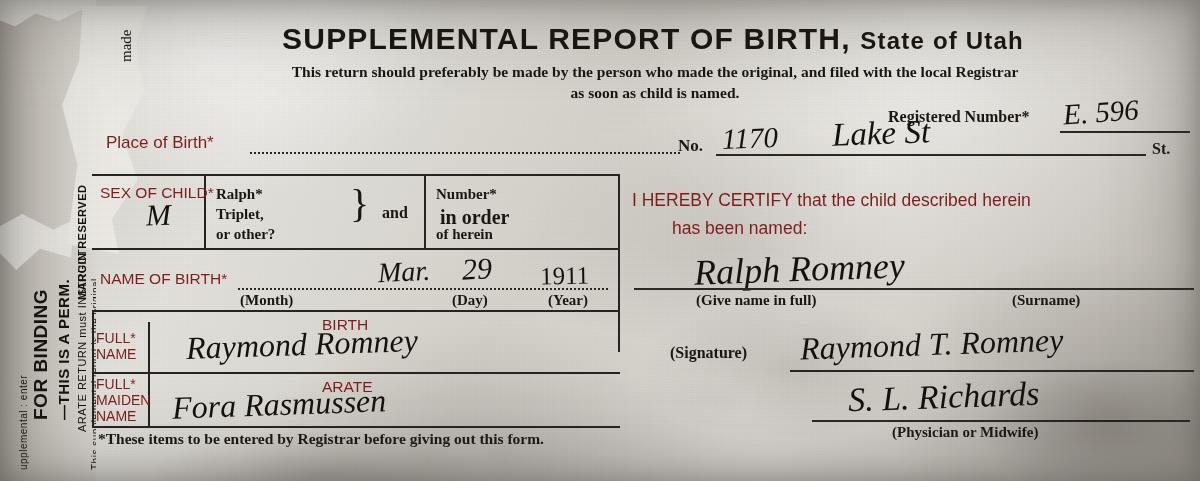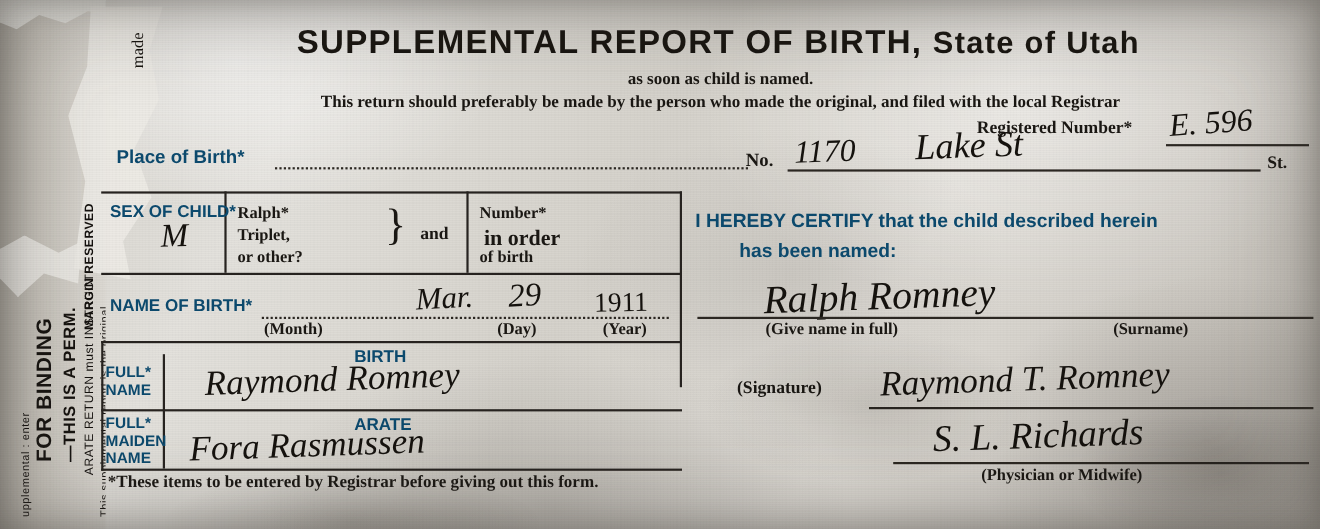--- a/index.html
+++ b/index.html
@@ -111,39 +111,39 @@
     position: absolute;
     left: 128px; top: 22px;
     width: 1050px;
     text-align: center;
     font-family: "Liberation Sans", sans-serif;
     font-size: 30px;
     font-weight: bold;
     letter-spacing: 1.2px;
     color: #17140f;
   }
-  .hdr-title .sm { font-size: 28px; }
+  .hdr-title .sm { font-size: 24px; }
   .hdr-sub {
     position: absolute;
     left: 150px; top: 62px;
     width: 1010px;
     text-align: center;
     font-family: "Liberation Serif", serif;
     font-size: 15.5px;
     font-weight: bold;
     line-height: 1.35;
     color: #1a1713;
   }
 
   
   .lbl {
     position: absolute;
     font-family: "Liberation Sans", sans-serif;
-    font-weight: bold;
-    color: #0c4a6e;
+    font-weight: normal;
+    color: #7f1d1d;
     white-space: nowrap;
   }
   .serif-lbl {
     position: absolute;
     font-family: Liberation Serif, serif;
     font-weight: bold;
     color: #1a1713;
     white-space: nowrap;
     text-align: right;
   }
@@ -196,22 +196,22 @@
 
   <div class="vtext" style="left:76px; top:300px; transform:rotate(-90deg); font-size:11px; font-weight:bold;">MARGIN RESERVED</div>
   <div class="vtext" style="left:18px; top:470px; transform:rotate(-90deg); font-size:10px; font-weight:normal;">upplemental : enter</div>
   <div class="hand" style="left:118px; top:62px; font-size:15px; transform:rotate(-90deg); transform-origin:0 0; font-style:normal; font-family:'Liberation Serif',serif;">made</div>
 
   <div class="hdr-title">
     <span>SUPPLEMENTAL REPORT OF BIRTH,</span>
     <span class="sm">State of Utah</span>
   </div>
   <div class="hdr-sub">
+    <div>This return should preferably be made by the person who made the original, and filed with the local Registrar</div>
     <div>as soon as child is named.</div>
-    <div>This return should preferably be made by the person who made the original, and filed with the local Registrar</div>
   </div>
 
   <div class="serif-lbl" style="left:888px; top:108px; font-size:16px;">Registered Number*</div>
   <div class="hand" style="left:1063px; top:96px; font-size:29px; transform:rotate(-4deg);">E. 596</div>
   <div class="rule" style="left:1060px; top:131px; width:130px;"></div>
 
   <div class="lbl" style="left:106px; top:133px; font-size:17px;">Place of Birth*</div>
   <div class="rule-dot" style="left:250px; top:152px; width:430px;"></div>
 
   <div class="serif-lbl" style="left:678px; top:136px; font-size:17px;">No.</div>
@@ -236,21 +236,21 @@
 
   <div class="serif-lbl" style="left:216px; top:186px; font-size:15px;">Ralph*</div>
   <div class="serif-lbl" style="left:216px; top:206px; font-size:15px;">Triplet,</div>
   <div class="serif-lbl" style="left:216px; top:226px; font-size:15px;">or other?</div>
 
   <div class="serif-lbl" style="left:350px; top:180px; font-size:40px; font-weight:normal;">}</div>
   <div class="serif-lbl" style="left:382px; top:204px; font-size:16px;">and</div>
 
   <div class="serif-lbl" style="left:436px; top:186px; font-size:15px;">Number*</div>
   <div class="serif-lbl" style="left:440px; top:206px; font-size:20px;">in order</div>
-  <div class="serif-lbl" style="left:436px; top:226px; font-size:15px;">of birth</div>
+  <div class="serif-lbl" style="left:436px; top:226px; font-size:15px;">of herein</div>
 
   <div class="lbl" style="left:100px; top:270px; font-size:15.5px;">NAME OF BIRTH*</div>
   <div class="rule-dot" style="left:238px; top:288px; width:370px;"></div>
   <div class="hand" style="left:378px; top:256px; font-size:28px; transform:rotate(-3deg);">Mar.</div>
   <div class="hand" style="left:462px; top:252px; font-size:30px; transform:rotate(-3deg);">29</div>
   <div class="hand" style="left:540px; top:262px; font-size:25px; transform:rotate(-1deg); font-style:normal;">1911</div>
   <div class="serif-lbl" style="left:240px; top:292px; font-size:15px;">(Month)</div>
   <div class="serif-lbl" style="left:452px; top:292px; font-size:15px;">(Day)</div>
   <div class="serif-lbl" style="left:548px; top:292px; font-size:15px;">(Year)</div>
 

